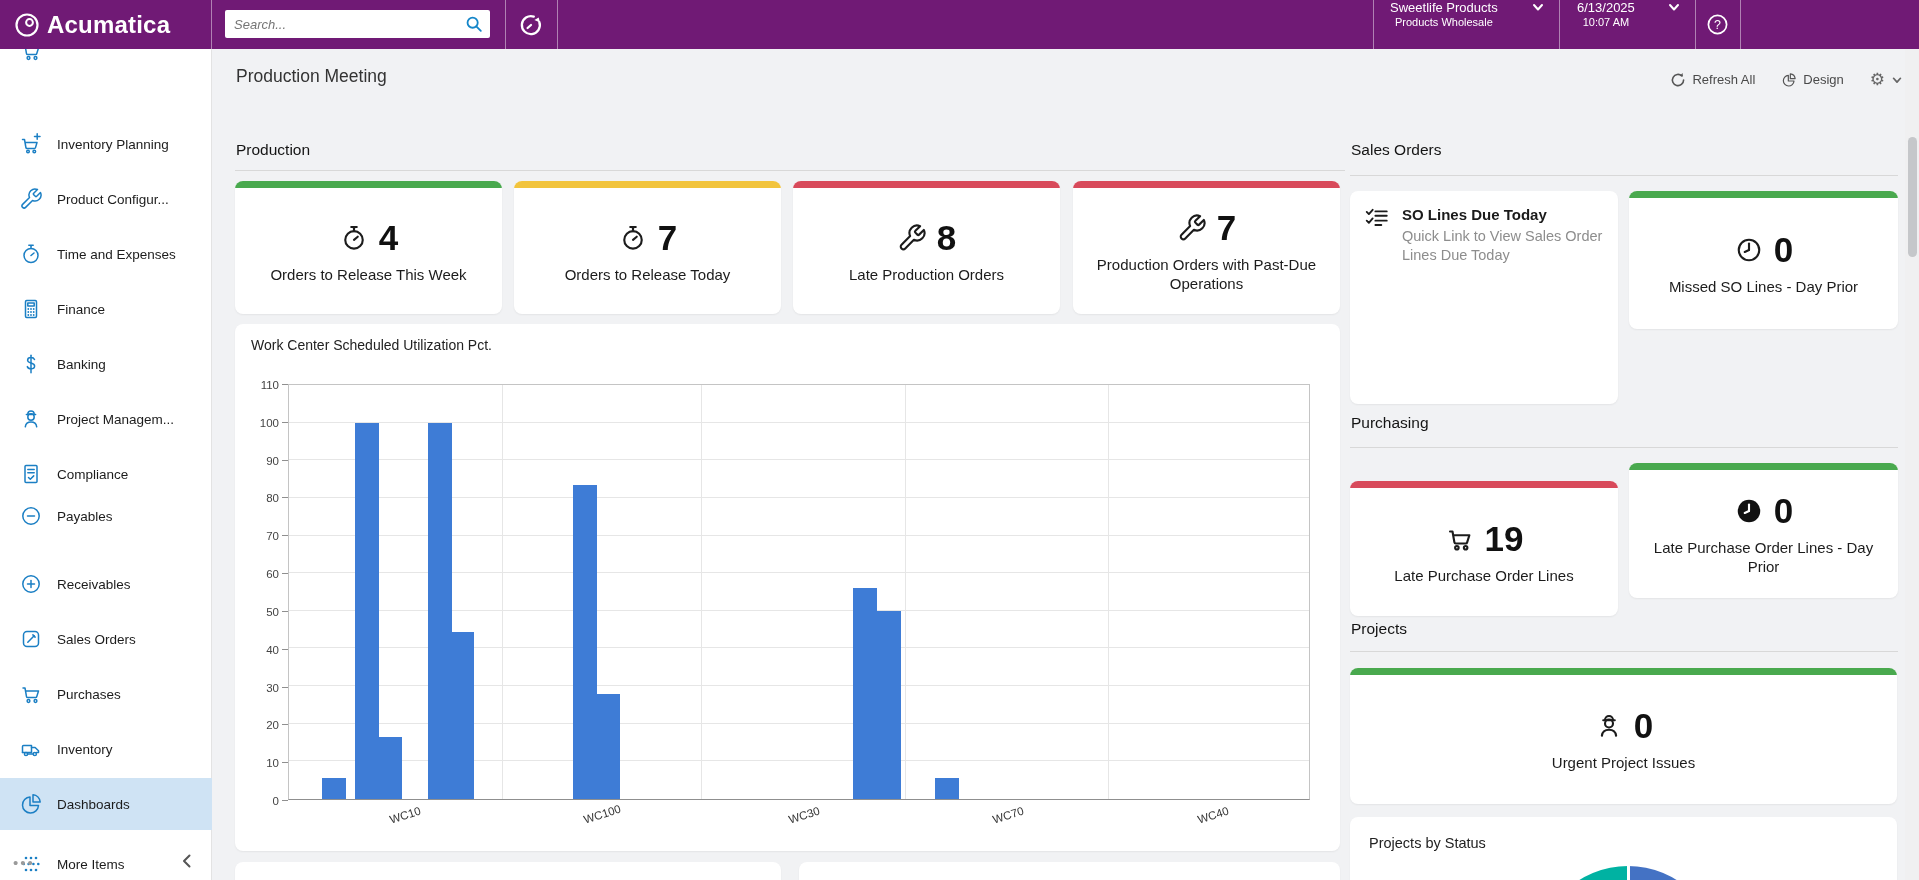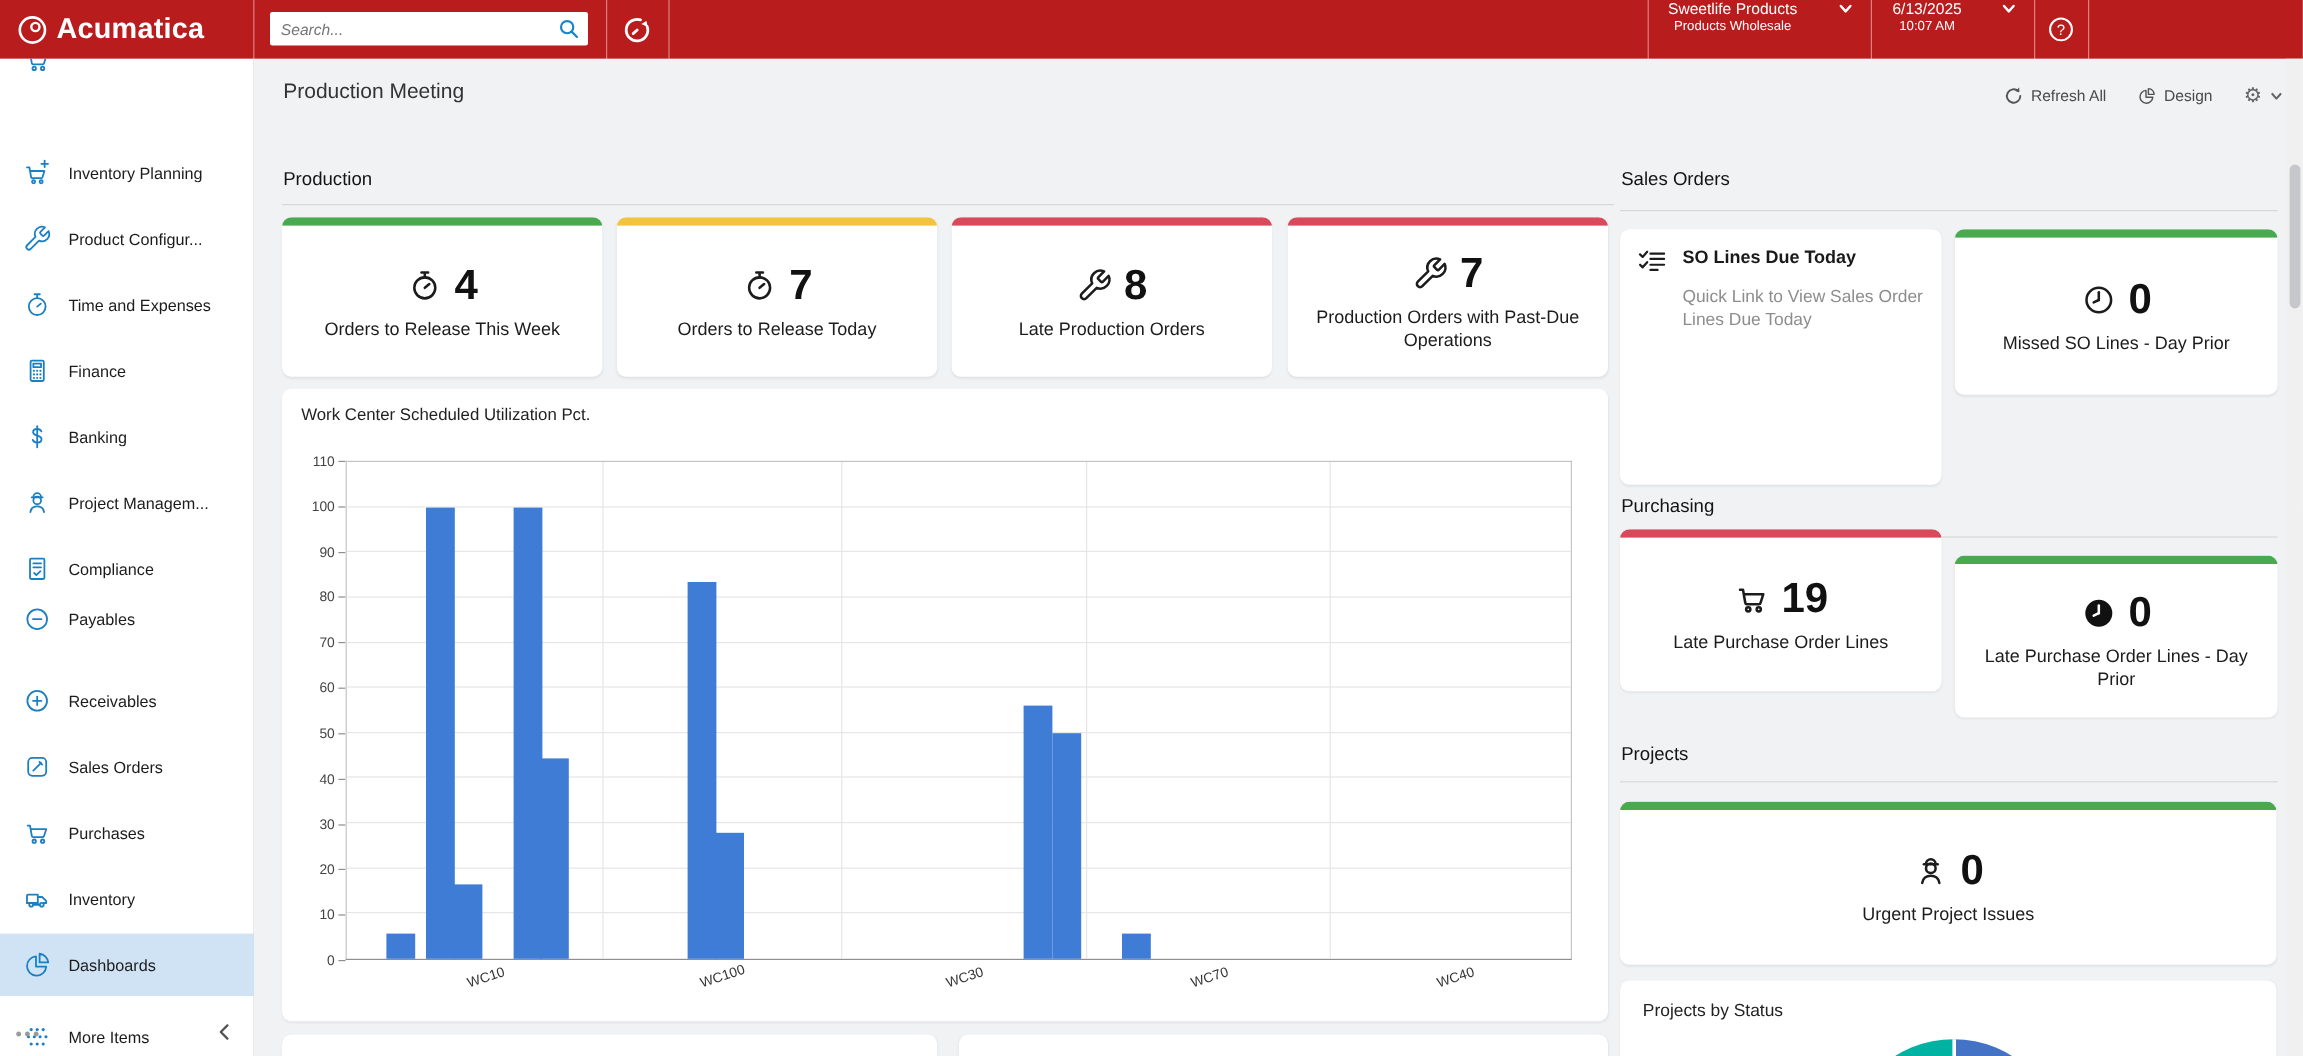--- a/index.html
+++ b/index.html
@@ -1,19 +1,19 @@
 <!DOCTYPE html>
 <html><head>
 <meta charset="utf-8">
 <style>
   * { margin:0; padding:0; box-sizing:border-box; }
   html,body { width:1919px; height:880px; overflow:hidden; font-family:"Liberation Sans",sans-serif; background:#fff; }
 
   
-  .topbar { position:absolute; left:0; top:0; width:1919px; height:49px; background:#b91c1c; color:#fff; }
+  .topbar { position:absolute; left:0; top:0; width:1919px; height:49px; background:#701a75; color:#fff; }
   .tb-sep { position:absolute; top:0; width:1px; height:49px; background:rgba(255,255,255,.45); }
   .brand { position:absolute; left:14px; top:0; height:49px; display:flex; align-items:center; gap:7px; }
   .brand-name { font-size:24px; font-weight:bold; letter-spacing:.2px; }
   .search-wrap { position:absolute; left:225px; top:10px; width:265px; height:28px; background:#fff; border-radius:2px; display:flex; align-items:center; }
   .search-wrap input { flex:1; border:none; outline:none; font-size:13px; font-style:italic; color:#555; padding:0 4px 0 9px; font-family:"Liberation Sans",sans-serif; background:transparent; }
   .tb-iconbtn { position:absolute; top:0; height:49px; display:flex; align-items:center; justify-content:center; cursor:pointer; }
   .tb-block { position:absolute; top:0; height:49px; display:flex; align-items:flex-start; gap:8px; cursor:pointer; }
   .tb-2line { display:flex; flex-direction:column; align-items:center; line-height:1.25; }
   .tb-2line .l1 { font-size:13px; }
   .tb-2line .l2 { font-size:11px; }
@@ -48,21 +48,21 @@
   .kpi-top { display:flex; align-items:center; gap:10px; }
   .kpi-value { font-size:35px; font-weight:bold; color:#111; }
   .kpi-label { font-size:15px; color:#1c1c1c; text-align:center; line-height:1.25; }
   .kicon { width:30px; height:30px; }
   .kicon path,.kicon circle,.kicon rect,.kicon line,.kicon polyline { stroke:#1c1c1c; stroke-width:1.7; fill:none; stroke-linecap:round; stroke-linejoin:round; }
   .kicon .fill-dark { fill:#111; stroke:none; }
   .kicon .on-dark { stroke:#fff; }
 
   
   .ql-row { display:flex; gap:12px; padding:15px 14px; }
-  .ql-title { font-size:15px; font-weight:bold; color:#1a1a1a; margin-bottom:16px; }
+  .ql-title { font-size:15px; font-weight:bold; color:#1a1a1a; margin-bottom:4px; }
   .ql-sub { font-size:14.5px; color:#8d8d8d; line-height:1.3; }
 
   
   .chart-title { position:absolute; left:16px; top:13px; font-size:14px; color:#222; }
   .plot { position:absolute; left:53px; top:60px; width:1022px; height:416px; border:1px solid #c4c4c4; border-bottom:1px solid #8f8f8f; background:#fff; }
   .hgrid { position:absolute; left:0; width:100%; height:1px; background:#e6e6e6; }
   .vgrid { position:absolute; top:0; height:100%; width:1px; background:#e6e6e6; }
   .bar { position:absolute; bottom:0; width:24px; background:#3e7cd6; }
   .ytick { position:absolute; right:9px; font-size:11.5px; color:#444; }
   .ytickmark { position:absolute; right:0; width:6px; height:1px; background:#8f8f8f; }
@@ -487,21 +487,21 @@
       </svg>
       <span class="kpi-value">0</span>
     </div>
     <div class="kpi-label">Missed SO Lines - Day Prior</div>
   </div>
 </div>
 
 <div class="sec-title" style="left:1351px;top:414px">Purchasing</div>
 <div class="sec-div" style="left:1350px;top:447px;width:548px"></div>
 
-<div class="card" style="left:1350px;top:441px;width:268px;height:135px">
+<div class="card" style="left:1350px;top:481px;width:268px;height:135px">
   <div class="accent" style="background: rgb(216, 74, 91);"></div>
   <div class="kpi-body">
     <div class="kpi-top">
       <svg class="kicon" viewBox="0 0 24 24">
         <path d="M4 6h2l1.5 8.6a1.2 1.2 0 0 0 1.2 1h7.8a1.2 1.2 0 0 0 1.2-.9L19.5 9H7"></path>
         <circle cx="9.5" cy="19" r="1.4"></circle>
           <circle cx="16.5" cy="19" r="1.4"></circle>
       </svg>
       <span class="kpi-value">19</span>
     </div>

